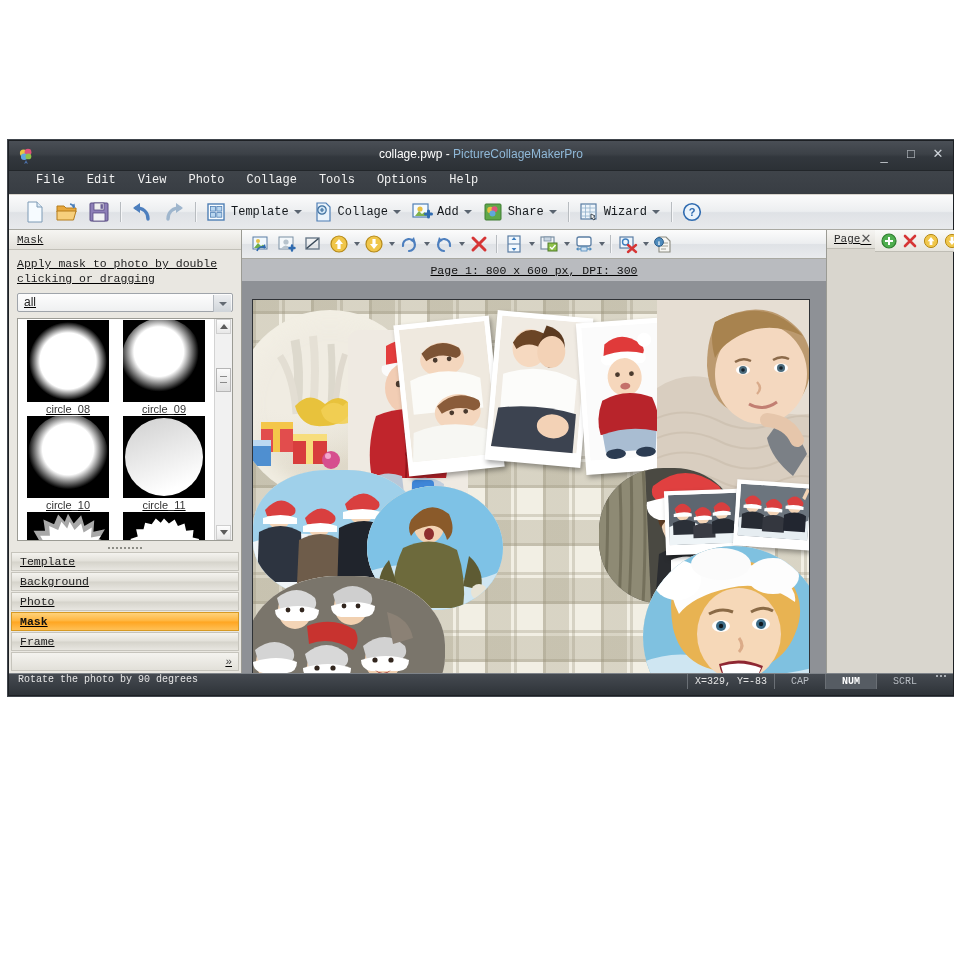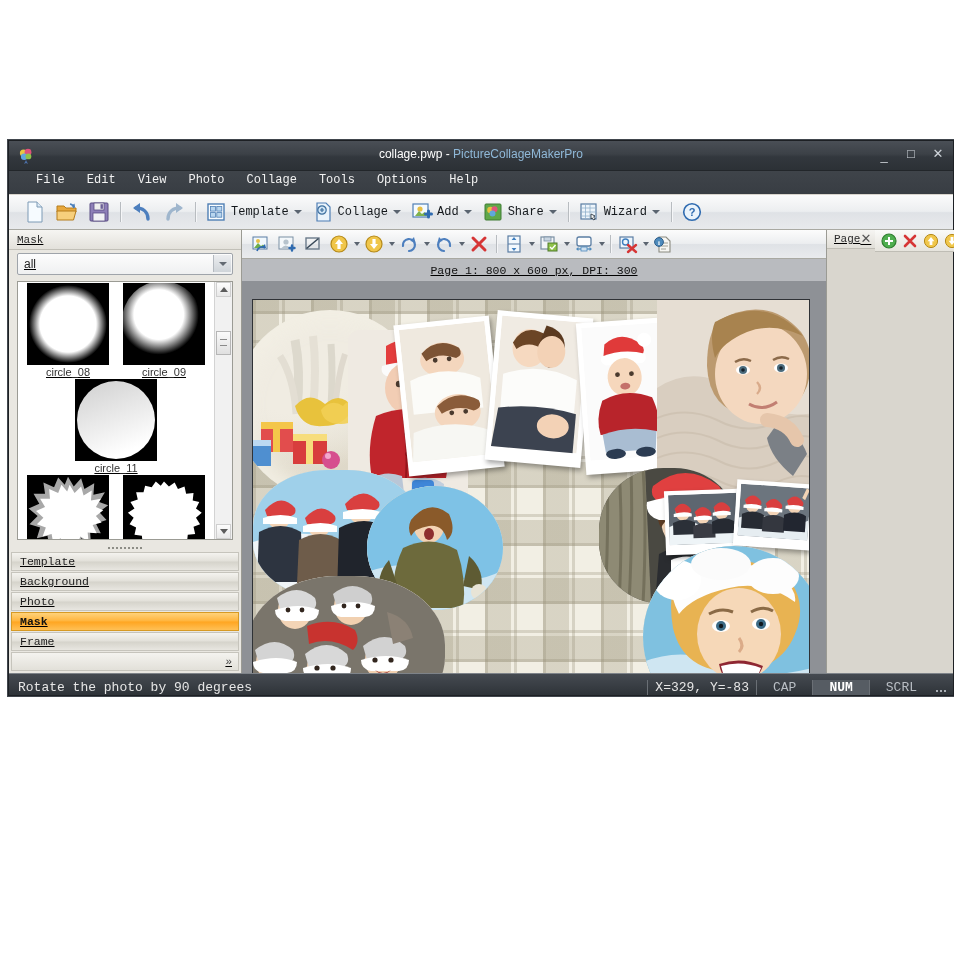--- a/index.html
+++ b/index.html
@@ -197,23 +197,23 @@
   .layer-chk span{color:#1c4e9c;font-size:11px;line-height:11px;font-family:"Liberation Sans",sans-serif;}
   .layer-thumb{width:46px;height:38px;border:1px solid #ccc;overflow:hidden;background:#e7ddd4;}
   .layer-scroll{
     margin-left:auto;width:13px;height:40px;display:flex;flex-direction:column;justify-content:space-between;align-items:center;
   }
   .layer-scroll i{width:0;height:0;border-left:4px solid transparent;border-right:4px solid transparent;}
   .ls-up{border-bottom:5px solid #4a4a4a;}
   .ls-down{border-top:5px solid #4a4a4a;}
   
   .statusbar{
-    height:21px;flex:0 0 21px;display:flex;align-items:flex-end;
+    height:21px;flex:0 0 21px;display:flex;align-items:flex-start;
     background:linear-gradient(180deg,#454a51 0%,#3a3f45 50%,#2e3338 100%);
-    border-top:1px solid #7e8389;color:#e6e6e6;font-size:13px;
+    border-top:1px solid #7e8389;color:#e6e6e6;font-size:10px;
     font-family:"Liberation Mono",monospace;padding:0 3px;
   }
   .sb-msg{flex:1 1 auto;padding-left:6px;white-space:nowrap;overflow:hidden;}
   .sb-cell{border-left:1px solid #6a6f75;padding:0 7px;line-height:15px;white-space:nowrap;}
   .sb-key{border-left:1px solid #6a6f75;padding:0 16px;line-height:15px;color:#b9bec4;font-family:Liberation Mono, monospace;}
   .sb-key.on{color:#ffffff;font-weight:bold;background:#565c63;}
   .sb-grip{width:14px;display:flex;align-items:flex-end;justify-content:flex-end;padding-right:3px;padding-bottom:2px;}
   .sb-grip b{display:block;width:2px;height:2px;background:#a9aeb4;margin:1px;}
   svg{display:block;}
 </style>
@@ -387,20 +387,21 @@
           <text x="11" y="15.4" font-size="11" font-family="Liberation Sans, sans-serif" fill="#2f6bb0" text-anchor="middle" font-weight="bold">?</text>
         </svg>
       </span>
     </div>
   </div>
 
   <div class="body-row">
 
     <div class="left-panel">
       <div class="panel-head">Mask</div>
+      <div class="hint">Apply mask to photo by double clicking or dragging</div>
 
       <div class="combo">
         <span class="val">all</span>
         <span class="drop">
             <i></i>
           </span>
       </div>
 
       <div class="mask-area">
         <div class="mask-grid">
@@ -443,20 +444,36 @@
                     </defs>
                   <rect width="82" height="82" fill="#000"></rect>
                     <circle cx="39" cy="38" r="40" fill="url(#g9)"></circle>
                 </svg>
               </span>
               <div class="mask-name">circle_09</div>
             </div>
           </div>
 
           <div class="mask-row">
+            <div class="mask-cell">
+              <span class="mask-thumb">
+                <svg width="82" height="82" viewBox="0 0 82 82">
+                  <defs>
+                      <radialGradient id="g10" cx="50%" cy="44%">
+                        <stop offset="0%" stop-color="#fff"></stop>
+                        <stop offset="64%" stop-color="#fff"></stop>
+                        <stop offset="100%" stop-color="#000"></stop>
+                      </radialGradient>
+                    </defs>
+                  <rect width="82" height="82" fill="#000"></rect>
+                    <circle cx="41" cy="38" r="40" fill="url(#g10)"></circle>
+                </svg>
+              </span>
+              <div class="mask-name">circle_10</div>
+            </div>
             <div class="mask-cell">
               <span class="mask-thumb">
                 <svg width="82" height="82" viewBox="0 0 82 82">
                   <defs>
                       <linearGradient id="g11" x1="0" y1="0" x2="0.4" y2="1">
                         <stop offset="0%" stop-color="#cfcfcf"></stop>
                         <stop offset="100%" stop-color="#ffffff"></stop>
                       </linearGradient>
                     </defs>
                   <rect width="82" height="82" fill="#000"></rect>

